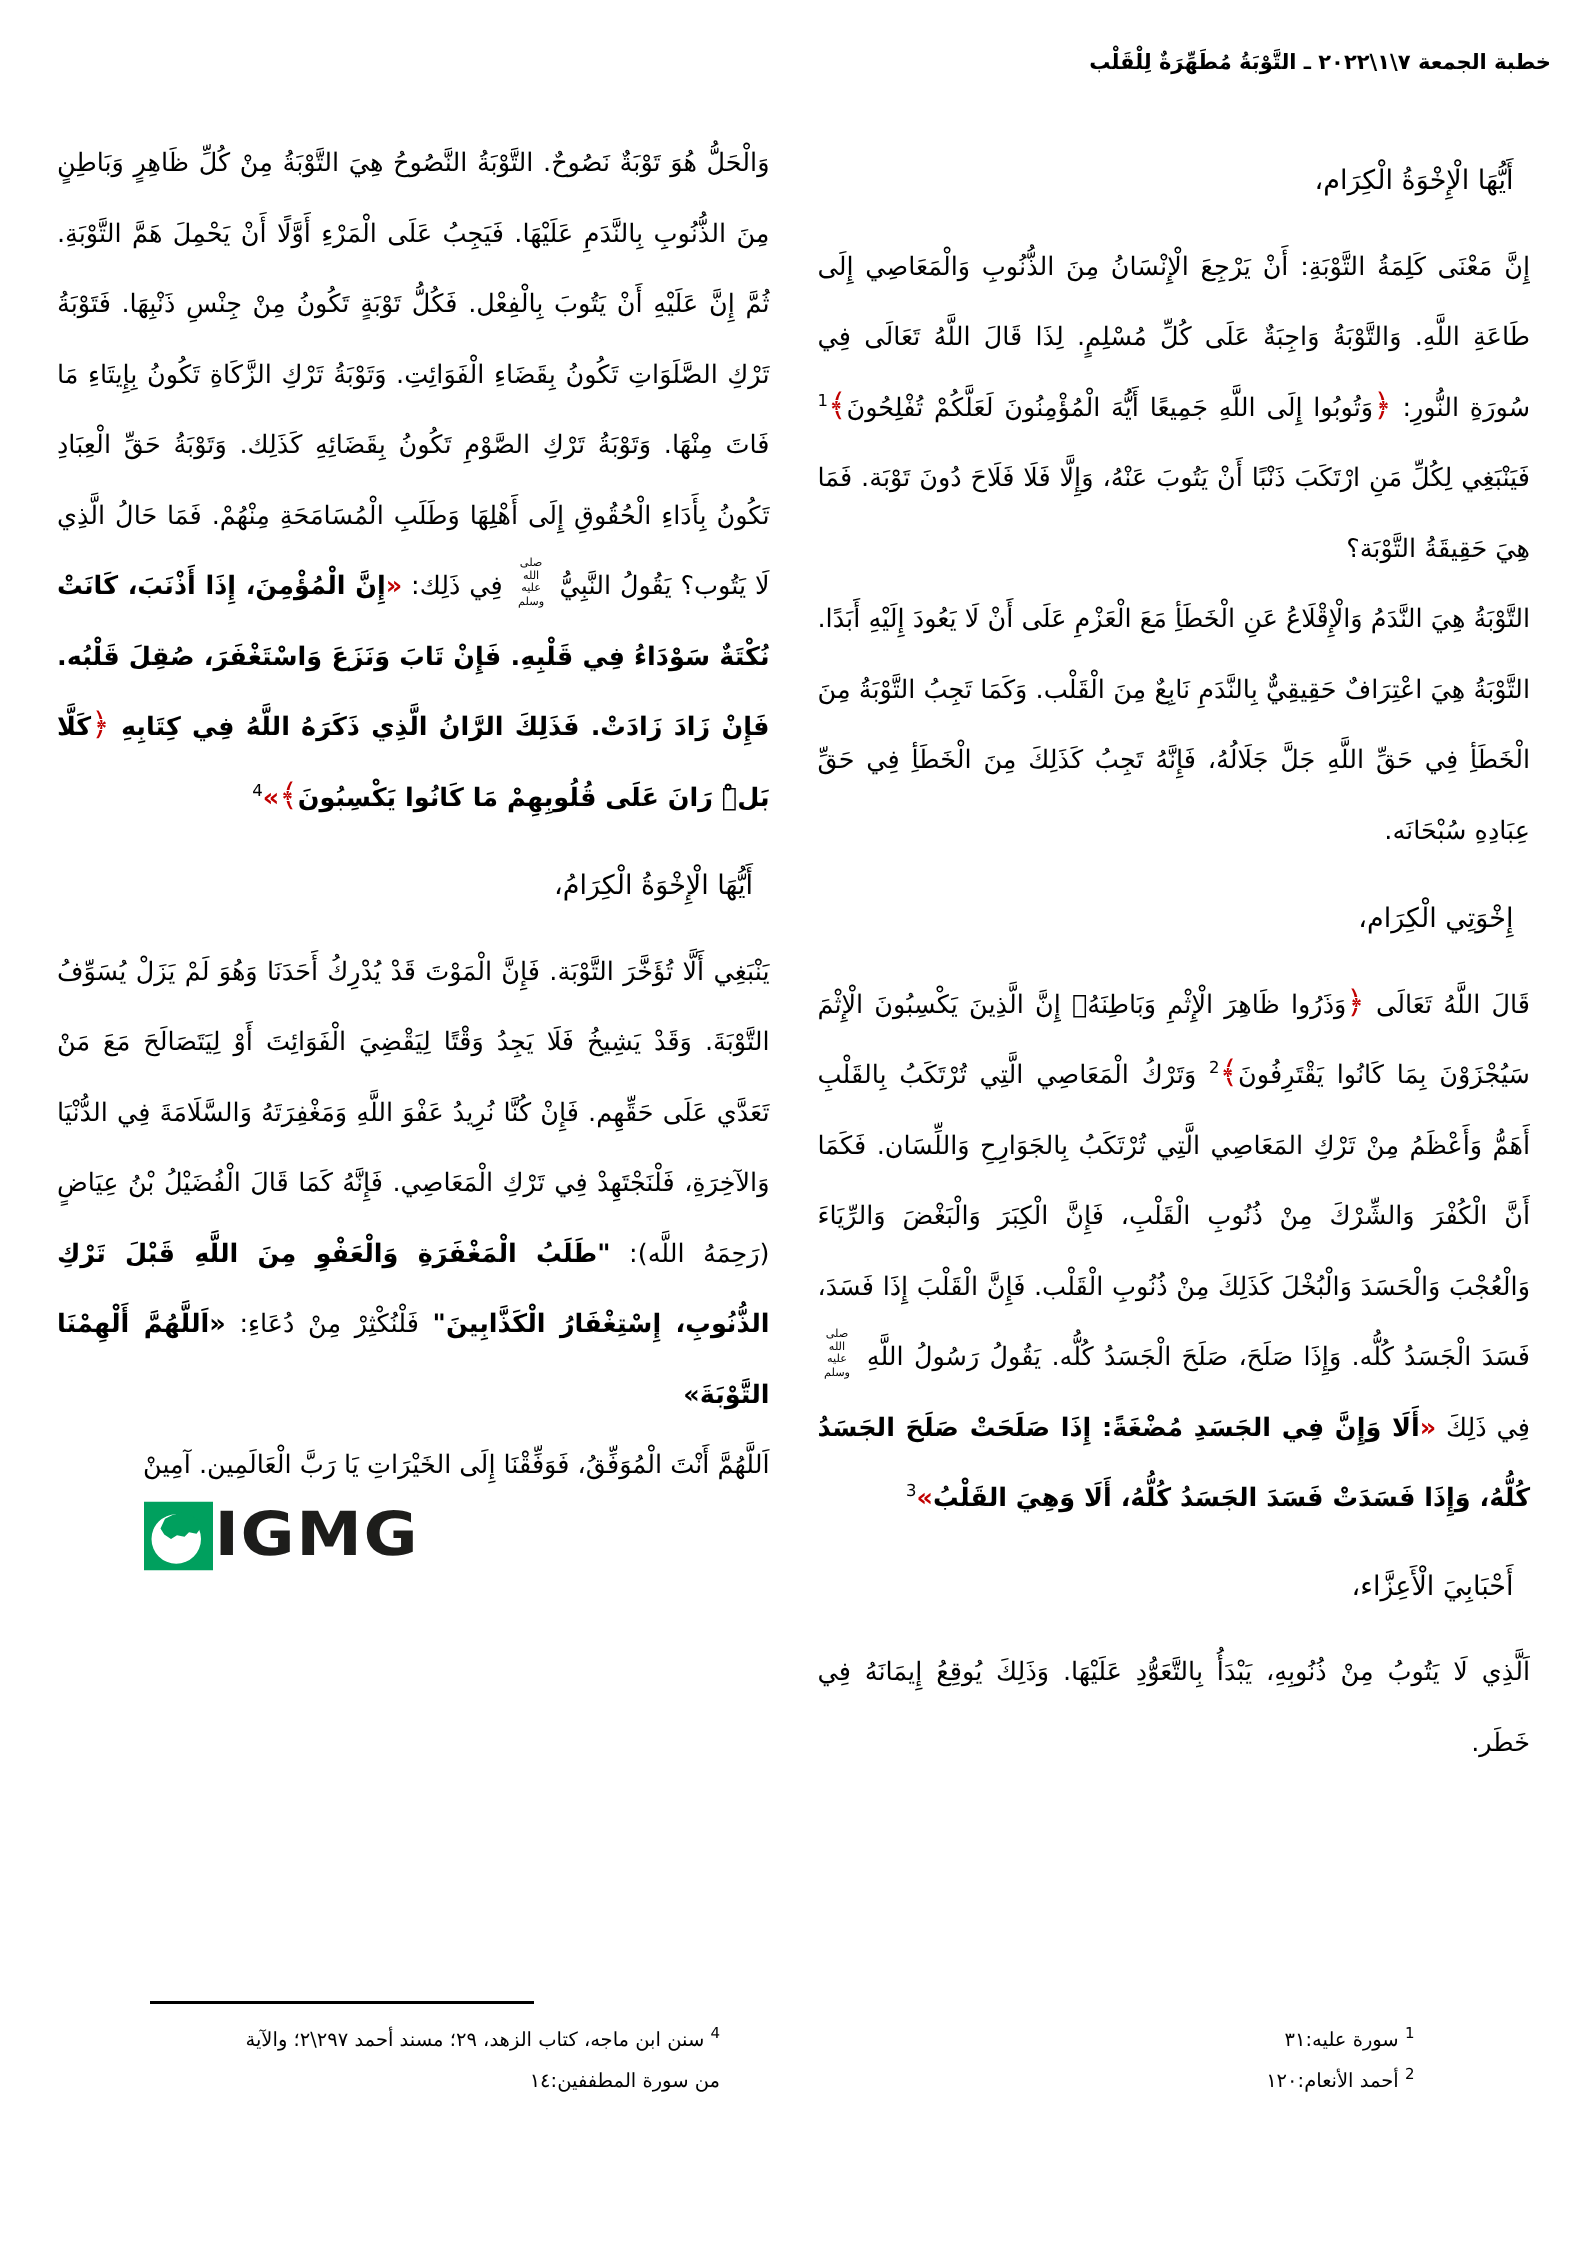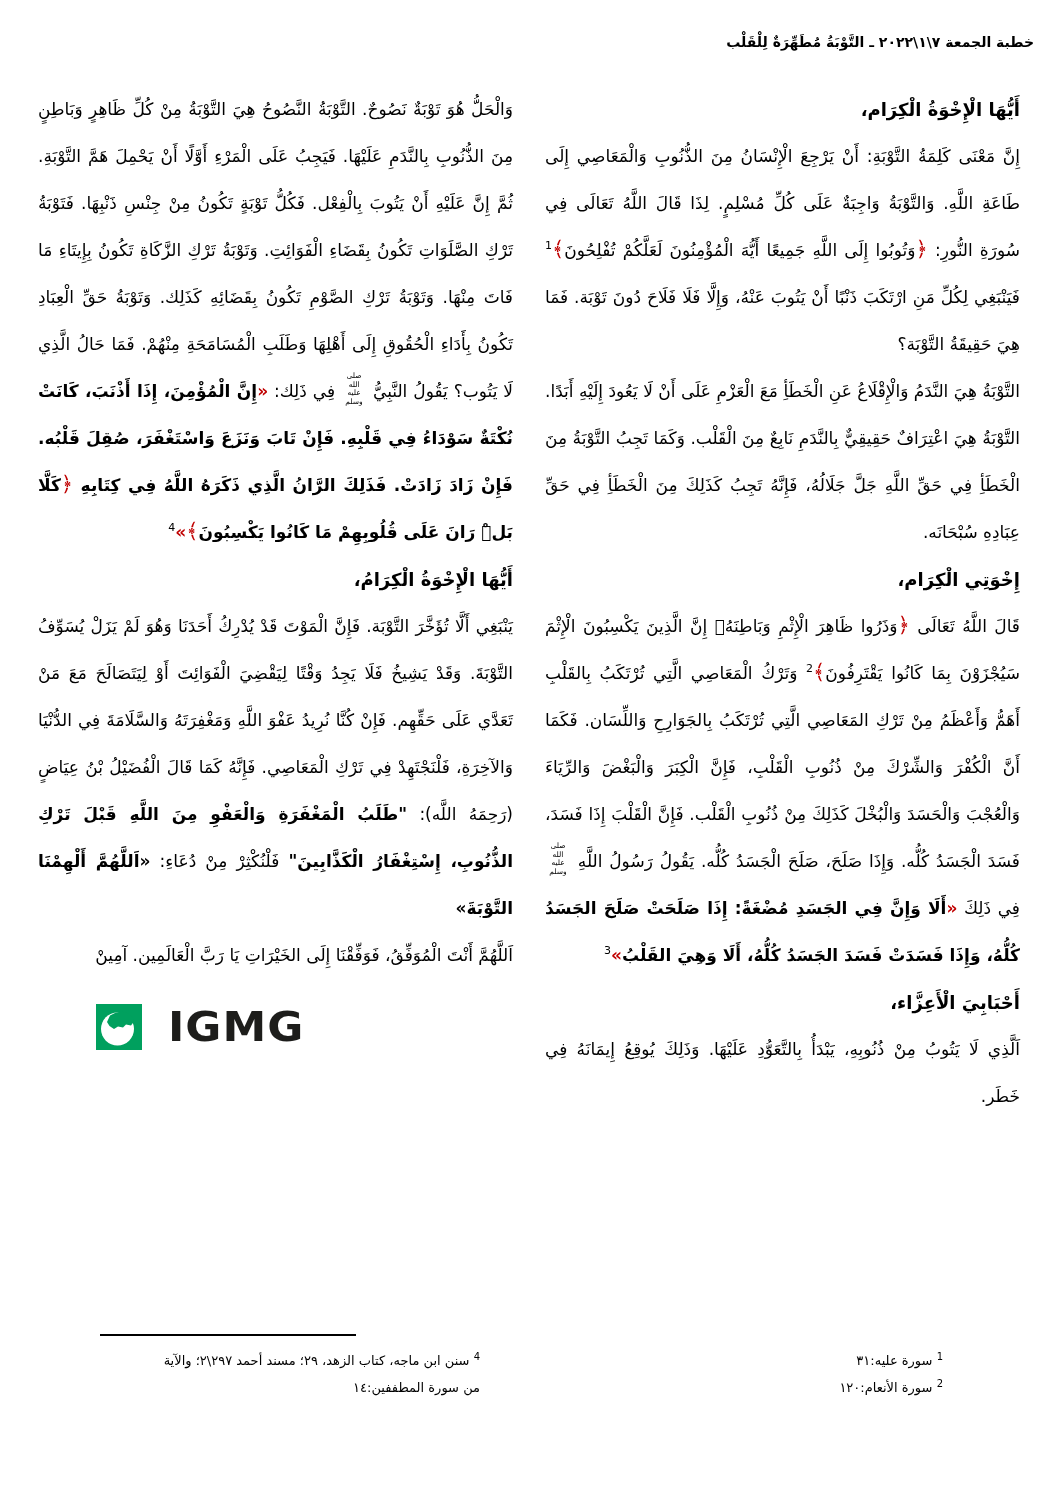--- a/index.html
+++ b/index.html
@@ -12,33 +12,33 @@
   .doc-header{
     position:absolute;top:34px;right:24px;left:40px;
     text-align:right;font-size:14px;font-weight:bold;direction:rtl;
   }
   .columns{
     position:absolute;top:86px;right:38px;left:38px;
     display:flex;gap:32px;direction:rtl;
   }
   .col{width:475px;}
   .col p{margin:0;font-size:17px;line-height:47px;text-align:justify;}
-  .col .heading{margin:0;font-size:18px;line-height:47px;font-weight:bold;text-align:right;}
+  .col .heading{margin:11px;font-size:18px;line-height:47px;font-weight:normal;text-align:right;}
   .seg-n{}
   .seg-b{font-weight:bold;}
   .seg-r{color:#C00000;font-size:21px;line-height:0;}
   .seg-rb{color:#C00000;font-weight:bold;line-height:0;}
   sup.seg-sup{font-size:11px;line-height:0;color:#000;font-weight:normal;}
   .seg-saw{
     display:inline-block;width:26px;font-size:7.5px;line-height:1.15;
     text-align:center;vertical-align:-7px;font-weight:normal;color:#000;
   }
   .logo-row{
-    direction:ltr;display:flex;align-items:center;gap:26px;
-    margin-top:25px;padding-left:58px;justify-content:flex-start;
+    direction:ltr;display:flex;align-items:center;gap:1px;
+    margin-top:0;padding-left:58px;justify-content:flex-start;
   }
   .logo-icon{width:46px;height:46px;display:block;}
   .logo-text{
     font-family:"DejaVu Sans",sans-serif;font-weight:bold;font-size:44px;
     color:#1d1d1b;letter-spacing:1px;line-height:1;transform:scaleY(0.92);
   }
   .fn-sep{
     position:absolute;top:1334px;left:100px;width:256px;
     border-top:2px solid #000;height:0;
   }
@@ -91,16 +91,16 @@
   </div>
 
   <div class="fn-sep"></div>
 
   <div class="fn-left">
     <div class="fn"><sup>4</sup> <span>سنن ابن ماجه، كتاب الزهد، ٢٩؛ مسند أحمد ٢٩٧\٢؛ والآية من سورة المطففين:١٤</span></div>
   </div>
 
   <div class="fn-right">
     <div class="fn"><sup>1</sup> <span>سورة عليه:٣١</span></div>
-    <div class="fn"><sup>2</sup> <span>سورة الأنعام:١٢٠</span></div>
+    <div class="fn"><sup>2</sup> <span>أحمد الأنعام:١٢٠</span></div>
   </div>
 
 </div>
 
 </body></html>

